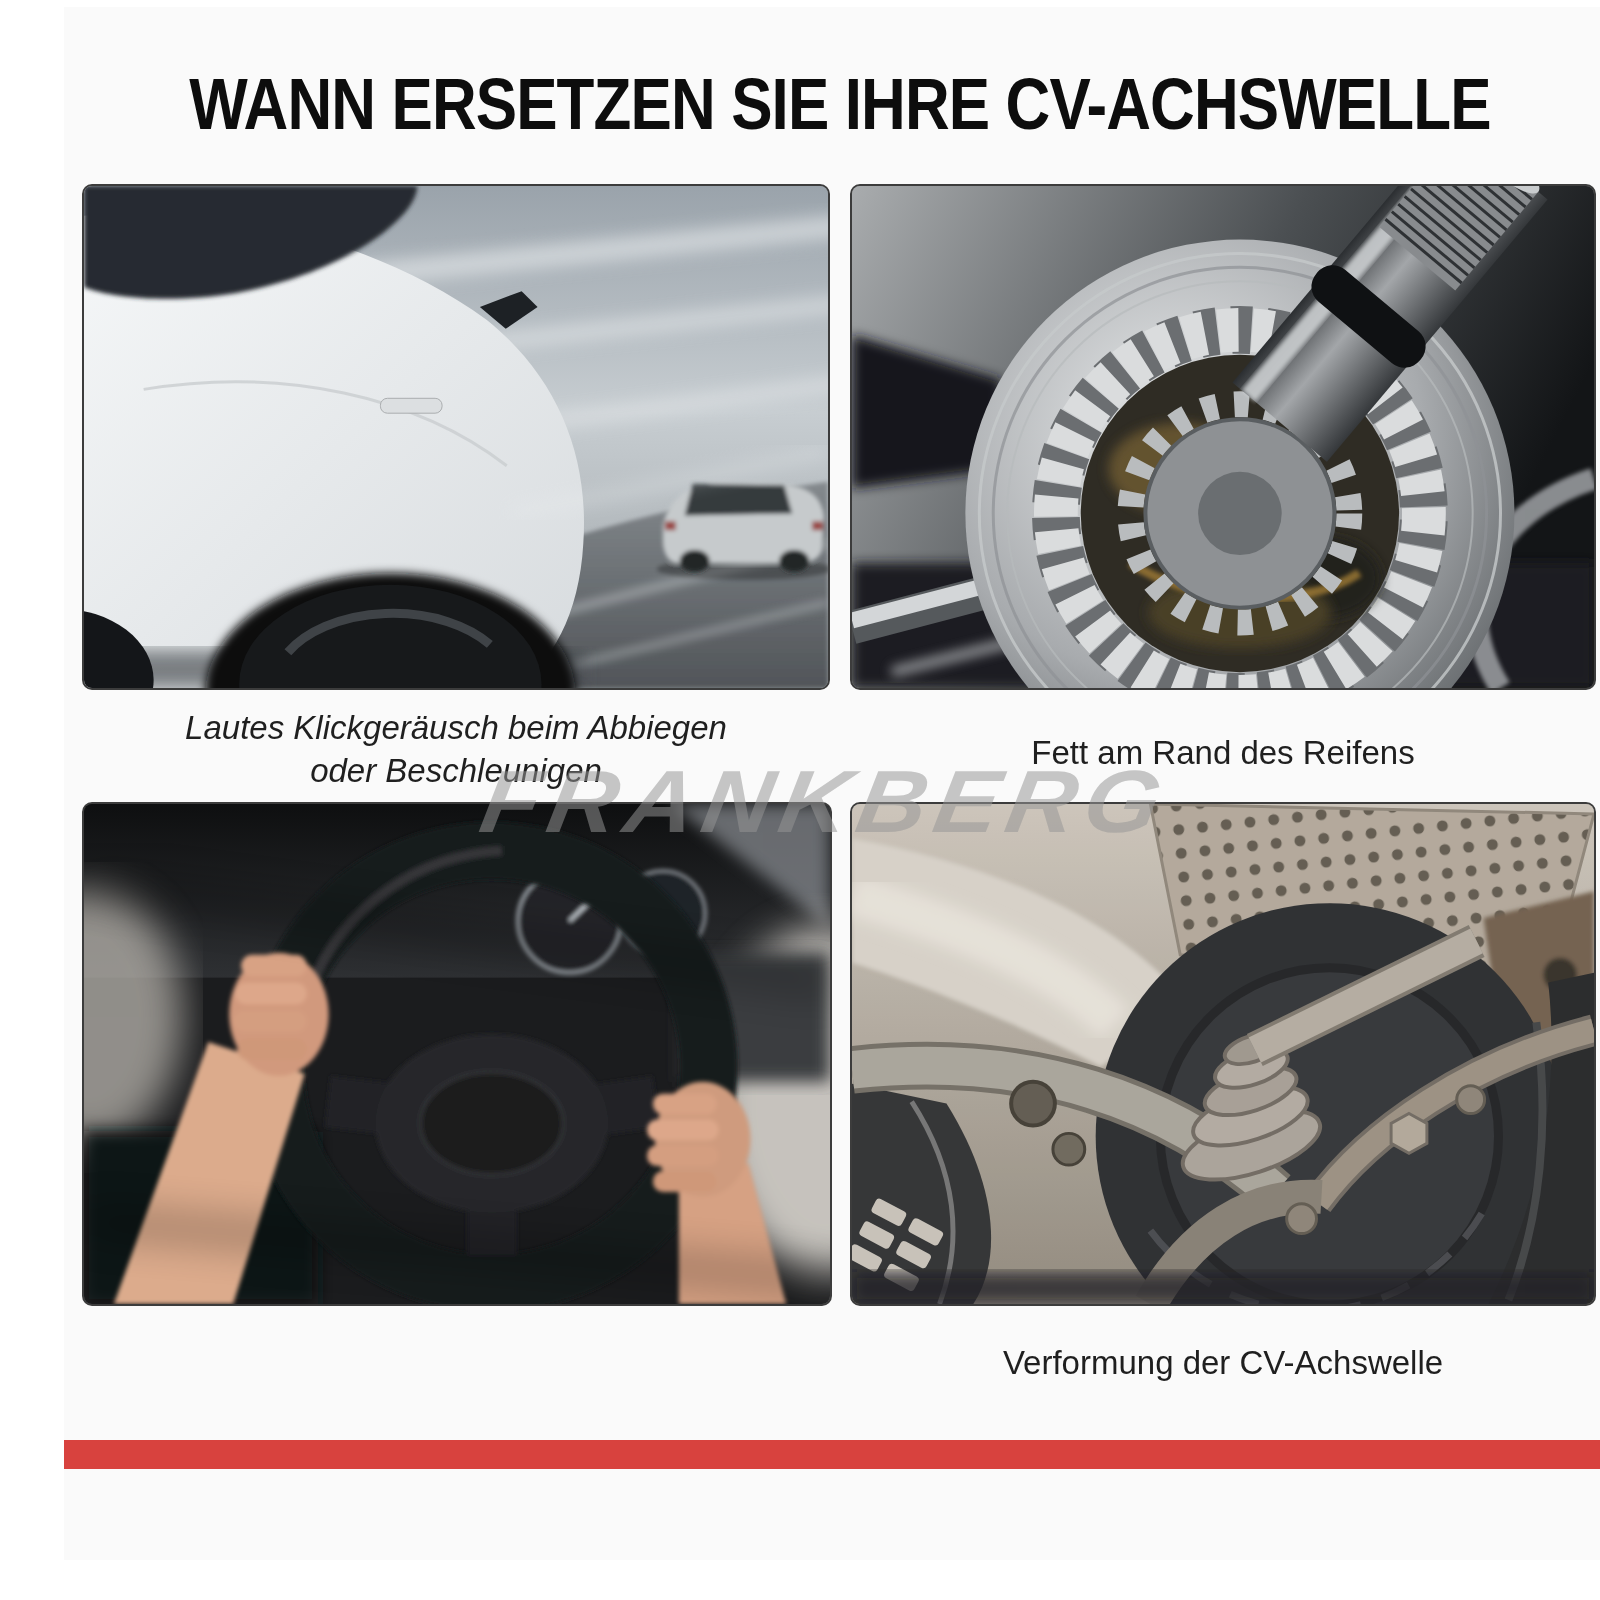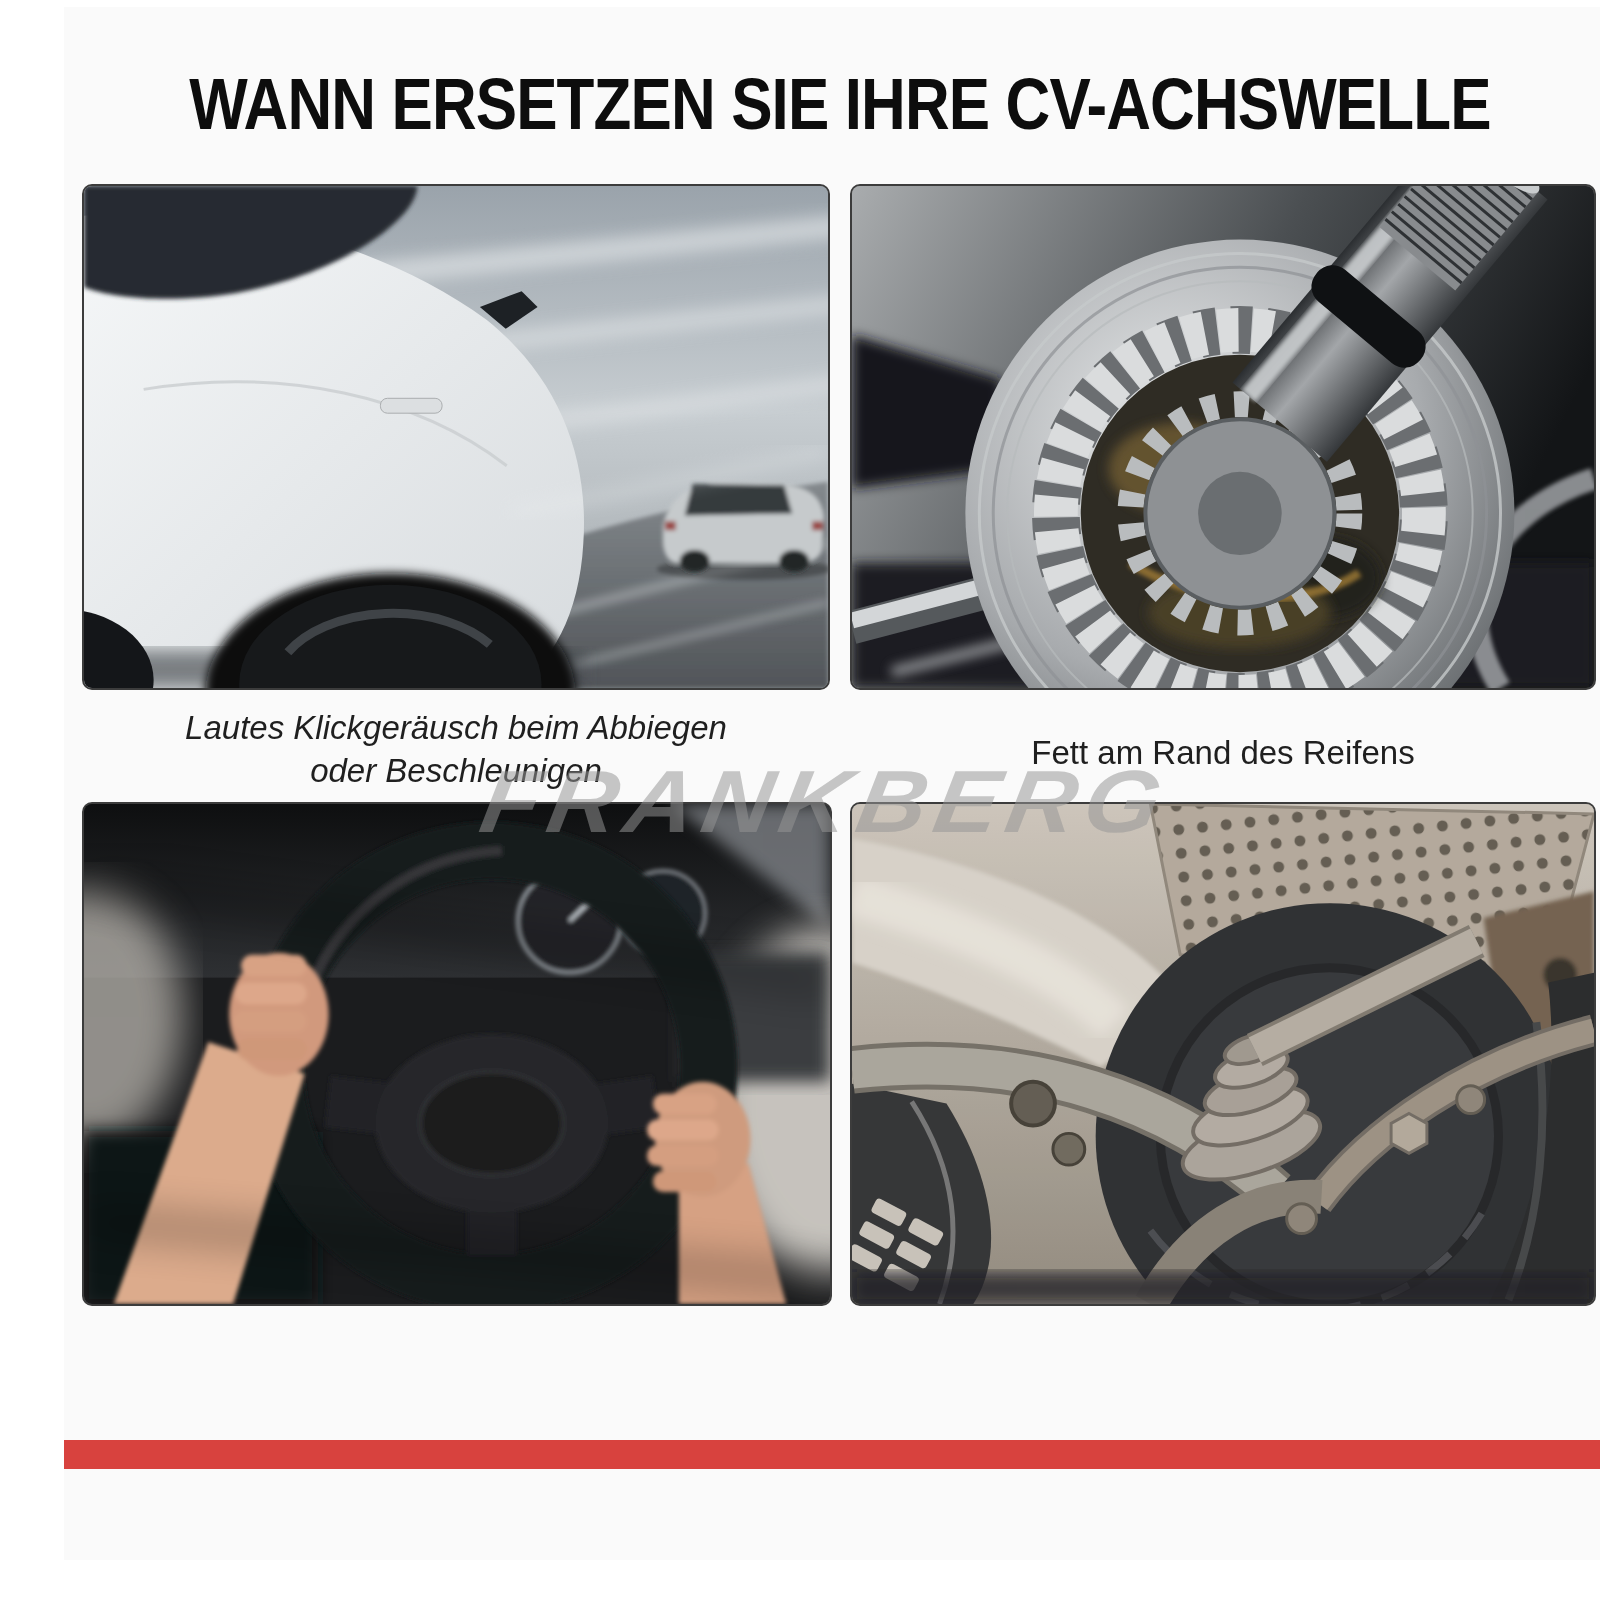--- a/index.html
+++ b/index.html
@@ -335,17 +335,20 @@
         <circle cx="218" cy="348" r="16" fill="#6a6458" stroke="#3c382f" stroke-width="3"></circle>
         <polygon points="560,312 578,322 578,342 560,352 542,342 542,322" fill="#b1a899" stroke="#6d675f" stroke-width="3"></polygon>
         <circle cx="622" cy="298" r="14" fill="#8a8276" stroke="#5c564c" stroke-width="3"></circle>
         <circle cx="452" cy="418" r="15" fill="#8a8276" stroke="#5c564c" stroke-width="3"></circle>
       </g>
       <rect x="0" y="472" width="746" height="32" fill="#15161a" filter="url(#p4f8)" opacity="0.8"></rect>
       <rect x="0" y="0" width="746" height="504" fill="#cdc4b4" opacity="0.08"></rect>
     </svg>
   </div>
 
+  <div class="caption caption-br">
+    <span>Verformung der CV-Achswelle</span>
+  </div>
 
   <div class="watermark">FRANKBERG</div>
 
   <div class="accent-bar"></div>
 </div>
 
 </body></html>

